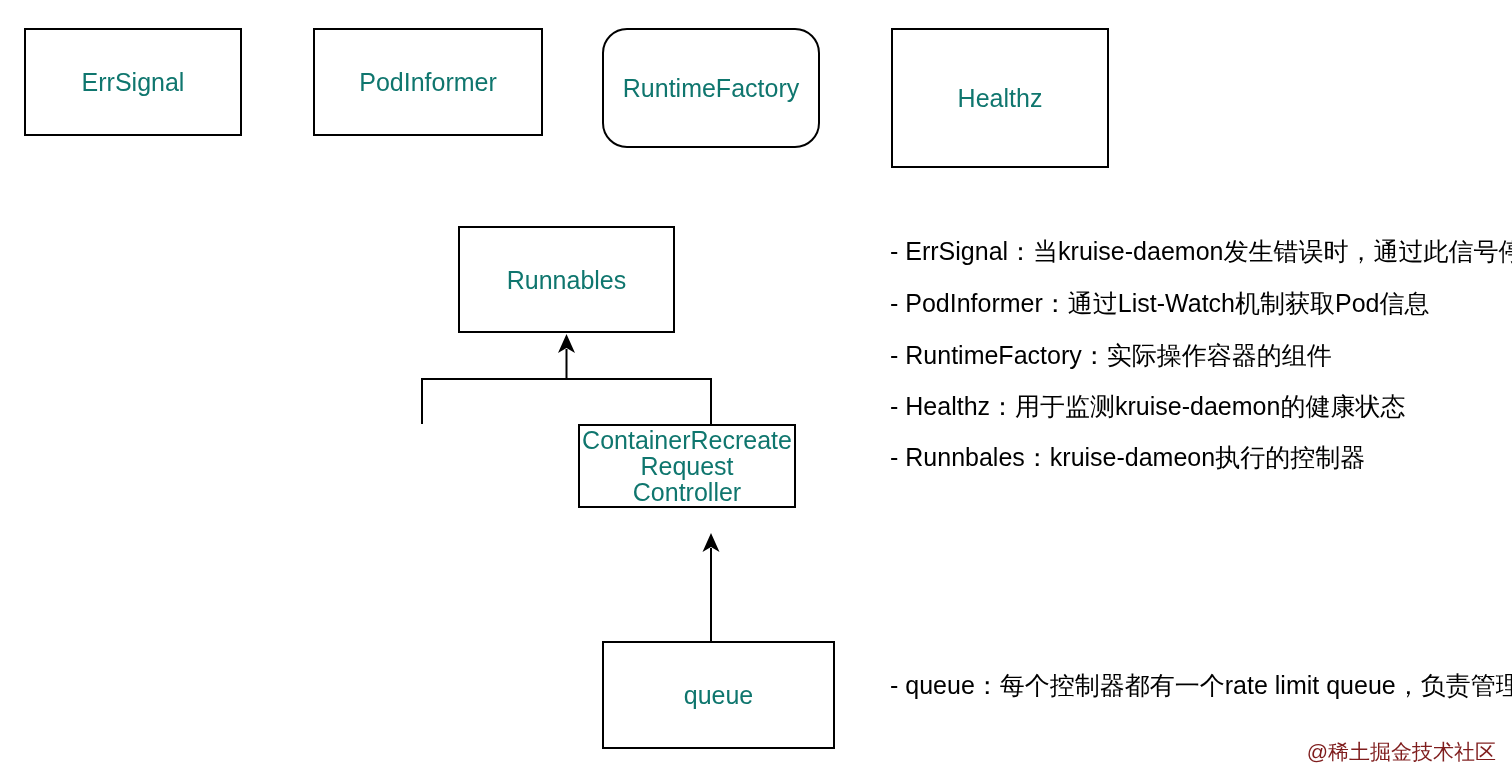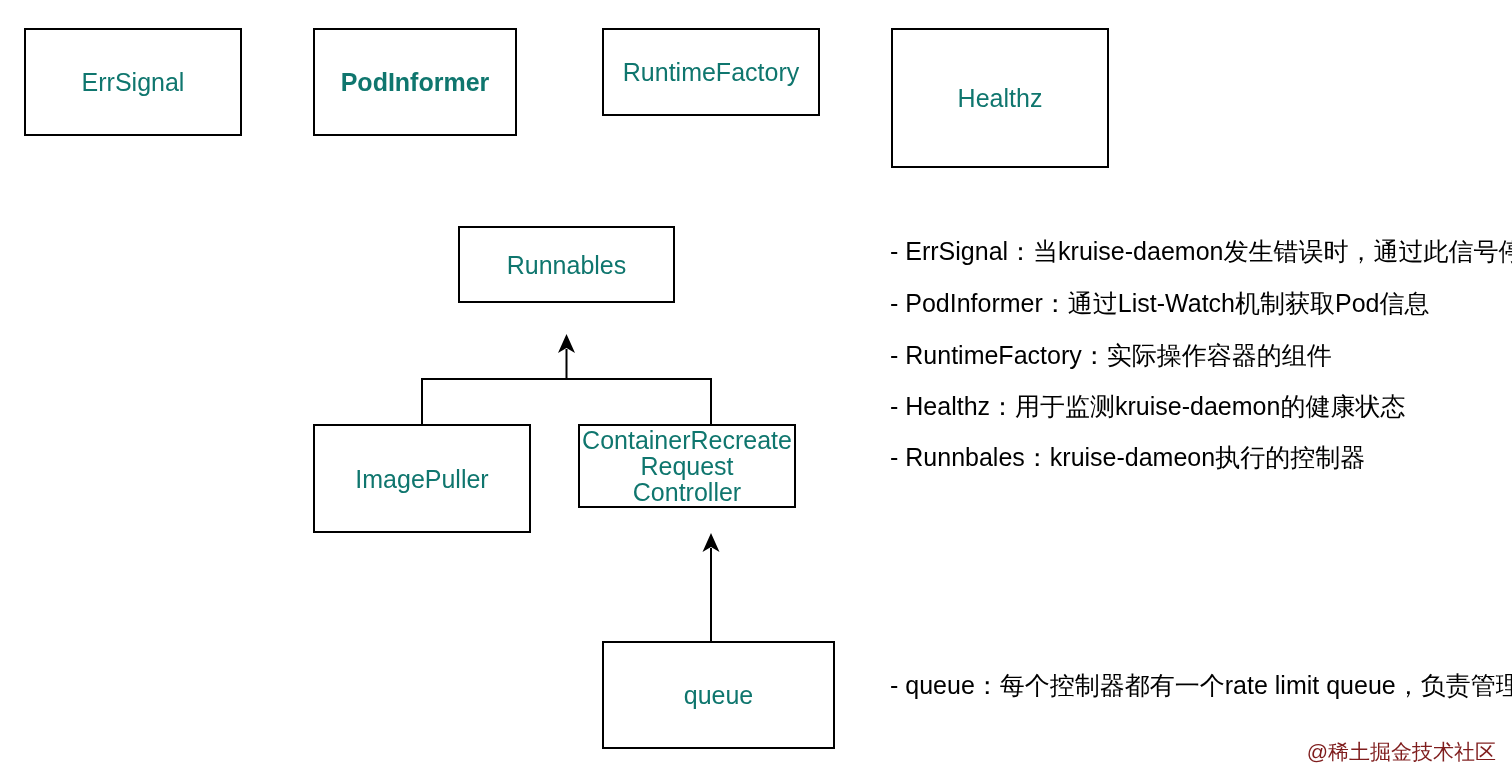--- a/index.html
+++ b/index.html
@@ -23,24 +23,24 @@
     display: flex;
     flex-direction: column;
     align-items: center;
     justify-content: center;
     text-align: center;
     font-size: 25px;
     color: #0f766e;
     line-height: 26px;
   }
   #node-errsignal        { left: 24px;  top: 28px;  width: 218px; height: 108px; }
-  #node-podinformer      { left: 313px; top: 28px;  width: 204px; height: 108px; font-weight: bold; }
-  #node-runtimefactory   { left: 602px; top: 28px;  width: 218px; height: 88px; }
+  #node-podinformer      { left: 313px; top: 28px;  width: 230px; height: 108px; }
+  #node-runtimefactory   { left: 602px; top: 28px;  width: 218px; height: 120px; border-radius: 25px; }
   #node-healthz          { left: 891px; top: 28px;  width: 218px; height: 140px; }
-  #node-runnables        { left: 458px; top: 226px; width: 217px; height: 77px; }
+  #node-runnables        { left: 458px; top: 226px; width: 217px; height: 107px; }
   #node-imagepuller      { left: 313px; top: 424px; width: 218px; height: 109px; }
   #node-crrc             { left: 578px; top: 424px; width: 218px; height: 84px; }
   #node-queue            { left: 602px; top: 641px; width: 233px; height: 108px; }
 
   #connector-svg {
     position: absolute;
     left: 0; top: 0;
     width: 1512px;
     height: 774px;
     pointer-events: none;
@@ -96,23 +96,20 @@
   <div class="node" id="node-runtimefactory">
     <span>RuntimeFactory</span>
   </div>
   <div class="node" id="node-healthz">
     <span>Healthz</span>
   </div>
 
   <div class="node" id="node-runnables">
     <span>Runnables</span>
   </div>
-  <div class="node" id="node-imagepuller">
-    <span>ImagePuller</span>
-  </div>
   <div class="node" id="node-crrc">
     <span>ContainerRecreate</span>
     <span>Request</span>
     <span>Controller</span>
   </div>
   <div class="node" id="node-queue">
     <span>queue</span>
   </div>
 
   <div class="annotation" id="annotation-0">- ErrSignal：当kruise-daemon发生错误时，通过此信号停止</div>

